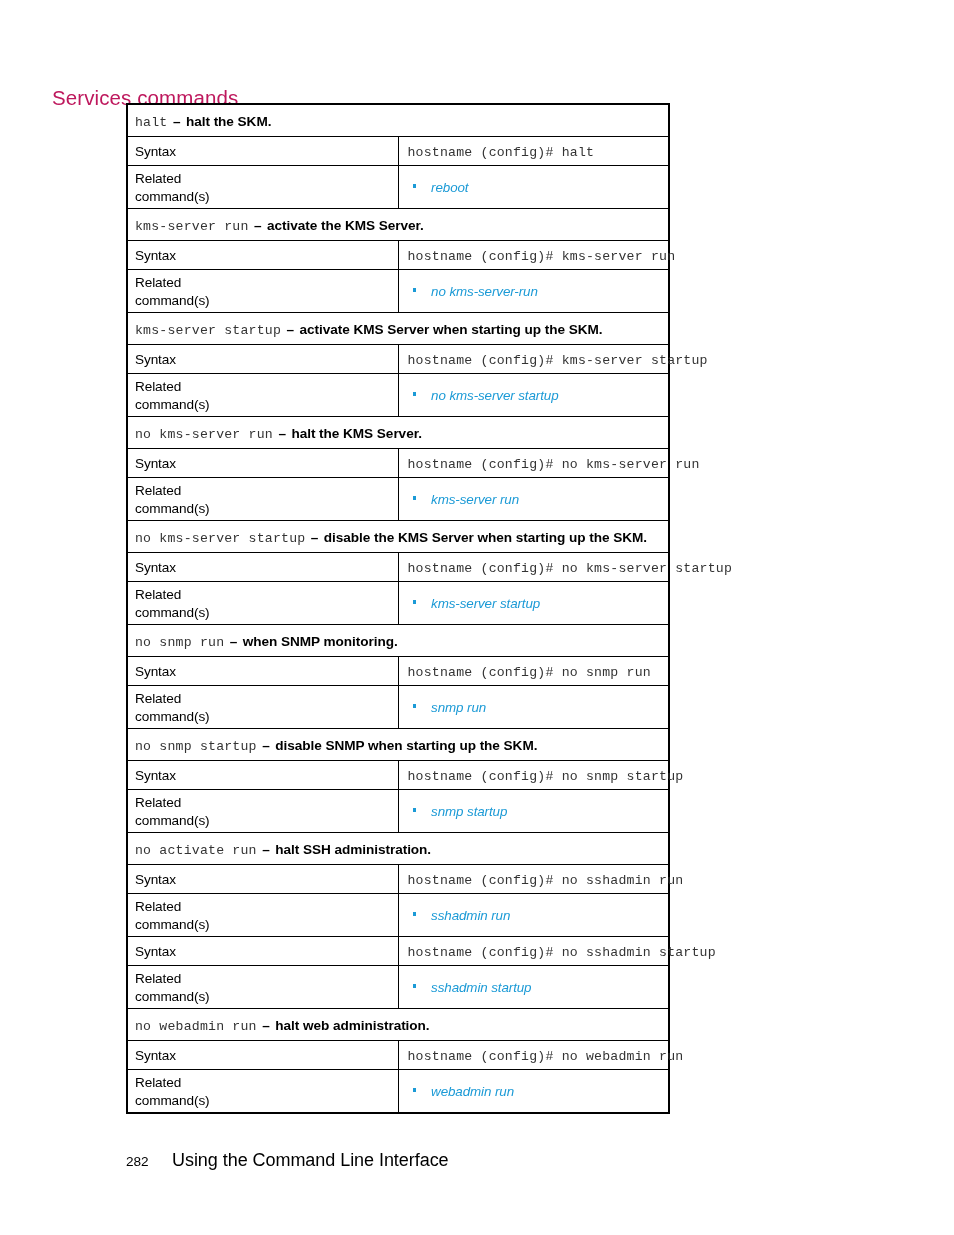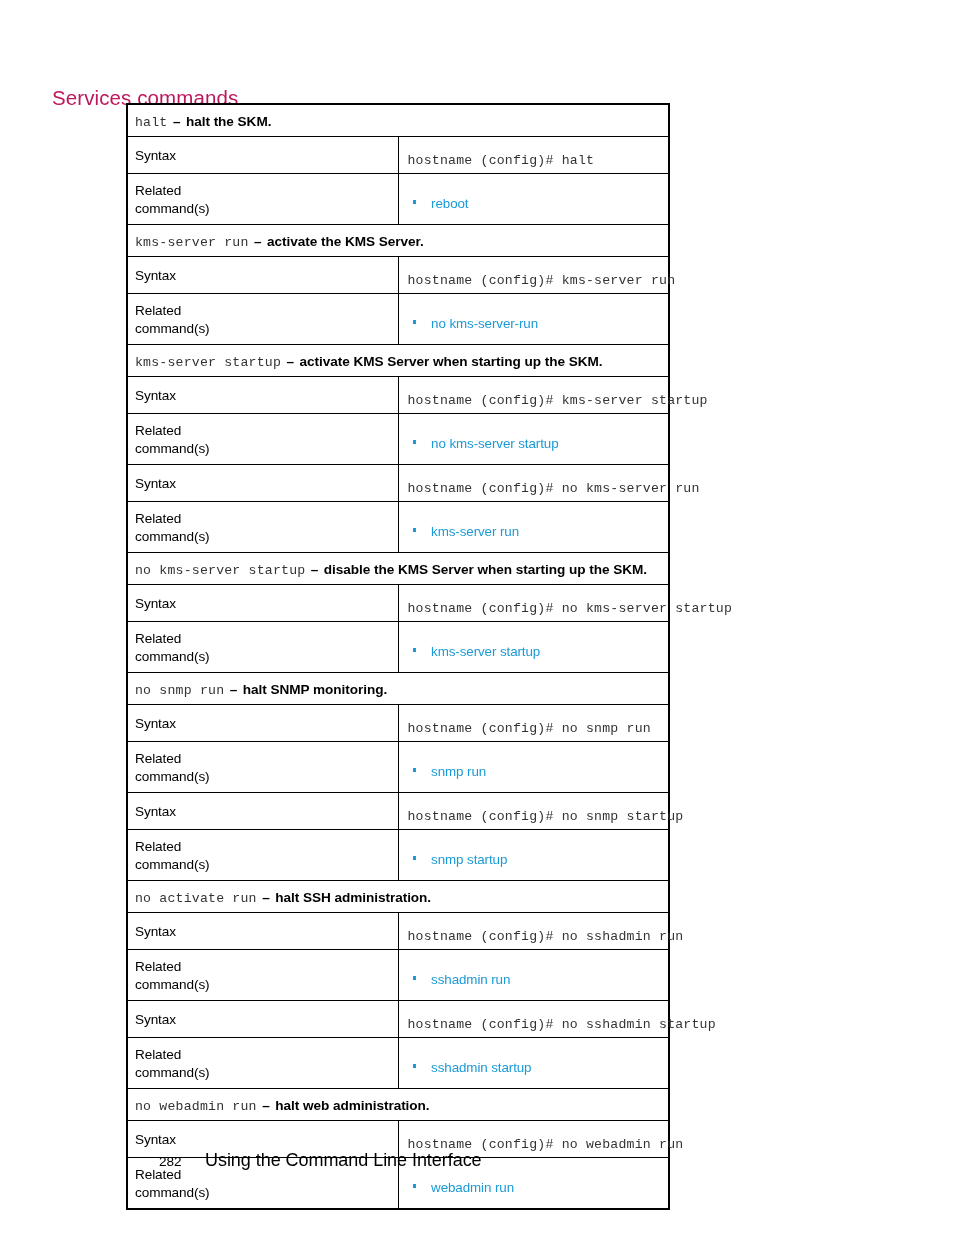--- a/index.html
+++ b/index.html
@@ -88,21 +88,21 @@
   }
 
   
   td.label-col {
     width: 116px;
     padding: 0 0 0 7px;
     border-left: none;
     margin-left: 36px;
   }
   td.value-col {
-    padding: 8px 0 0 9px;
+    padding: 0 0 0 9px;
     border-right: none;
   }
 
   tr.syntax-row td { height: 28px; }
   tr.related-row td { height: 42px; }
 
   .label-text {
     font-size: 13.6px;
     color: #000;
     line-height: 1.12;
@@ -114,20 +114,21 @@
     font-size: 13.2px;
     color: #333333;
     letter-spacing: 0.2px;
     white-space: pre;
   }
 
   .related-wrap {
     display: flex;
     align-items: center;
     gap: 0;
+    font-style: italic;
   }
   .bullet {
     display: inline-block;
     width: 3.6px;
     height: 3.6px;
     background: #1b9ad6;
     margin: 0 15px 2px 5px;
     flex: none;
   }
   .related-link {
@@ -139,21 +140,20 @@
   }
 
   
   .footer {
     position: absolute;
     left: 126px;
     top: 1150px;
     display: flex;
     align-items: baseline;
     white-space: nowrap;
-    margin-left: 33px;
   }
   .footer-page-num {
     font-size: 13.6px;
     color: #000;
     width: 46px;
     display: inline-block;
   }
   .footer-title {
     font-size: 18px;
     color: #000;
@@ -210,20 +210,23 @@
         </tr>
         <tr class="related-row">
           <td class="label-col"><span class="label-text">Related<br>command(s)</span></td>
           <td class="value-col">
             <div class="related-wrap">
               <span class="bullet"></span>
               <a class="related-link">no kms-server startup</a>
             </div>
           </td>
         </tr>
+        <tr class="group-head">
+          <td colspan="2"><span class="cmd-name">no kms-server run</span> <span class="cmd-dash">–</span> <span class="cmd-desc">halt the KMS Server.</span></td>
+        </tr>
         <tr class="syntax-row">
           <td class="label-col"><span class="label-text">Syntax</span></td>
           <td class="value-col"><span class="syntax-text">hostname (config)# no kms-server run</span></td>
         </tr>
         <tr class="related-row">
           <td class="label-col"><span class="label-text">Related<br>command(s)</span></td>
           <td class="value-col">
             <div class="related-wrap">
               <span class="bullet"></span>
               <a class="related-link">kms-server run</a>
@@ -240,34 +243,37 @@
         <tr class="related-row">
           <td class="label-col"><span class="label-text">Related<br>command(s)</span></td>
           <td class="value-col">
             <div class="related-wrap">
               <span class="bullet"></span>
               <a class="related-link">kms-server startup</a>
             </div>
           </td>
         </tr>
         <tr class="group-head">
-          <td colspan="2"><span class="cmd-name">no snmp run</span> <span class="cmd-dash">–</span> <span class="cmd-desc">halt SNMP monitoring.</span></td>
+          <td colspan="2"><span class="cmd-name">no snmp run</span> <span class="cmd-dash">–</span> <span class="cmd-desc">when SNMP monitoring.</span></td>
         </tr>
         <tr class="syntax-row">
           <td class="label-col"><span class="label-text">Syntax</span></td>
           <td class="value-col"><span class="syntax-text">hostname (config)# no snmp run</span></td>
         </tr>
         <tr class="related-row">
           <td class="label-col"><span class="label-text">Related<br>command(s)</span></td>
           <td class="value-col">
             <div class="related-wrap">
               <span class="bullet"></span>
               <a class="related-link">snmp run</a>
             </div>
           </td>
+        </tr>
+        <tr class="group-head">
+          <td colspan="2"><span class="cmd-name">no snmp startup</span> <span class="cmd-dash">–</span> <span class="cmd-desc">disable SNMP when starting up the SKM.</span></td>
         </tr>
         <tr class="syntax-row">
           <td class="label-col"><span class="label-text">Syntax</span></td>
           <td class="value-col"><span class="syntax-text">hostname (config)# no snmp startup</span></td>
         </tr>
         <tr class="related-row">
           <td class="label-col"><span class="label-text">Related<br>command(s)</span></td>
           <td class="value-col">
             <div class="related-wrap">
               <span class="bullet"></span>

